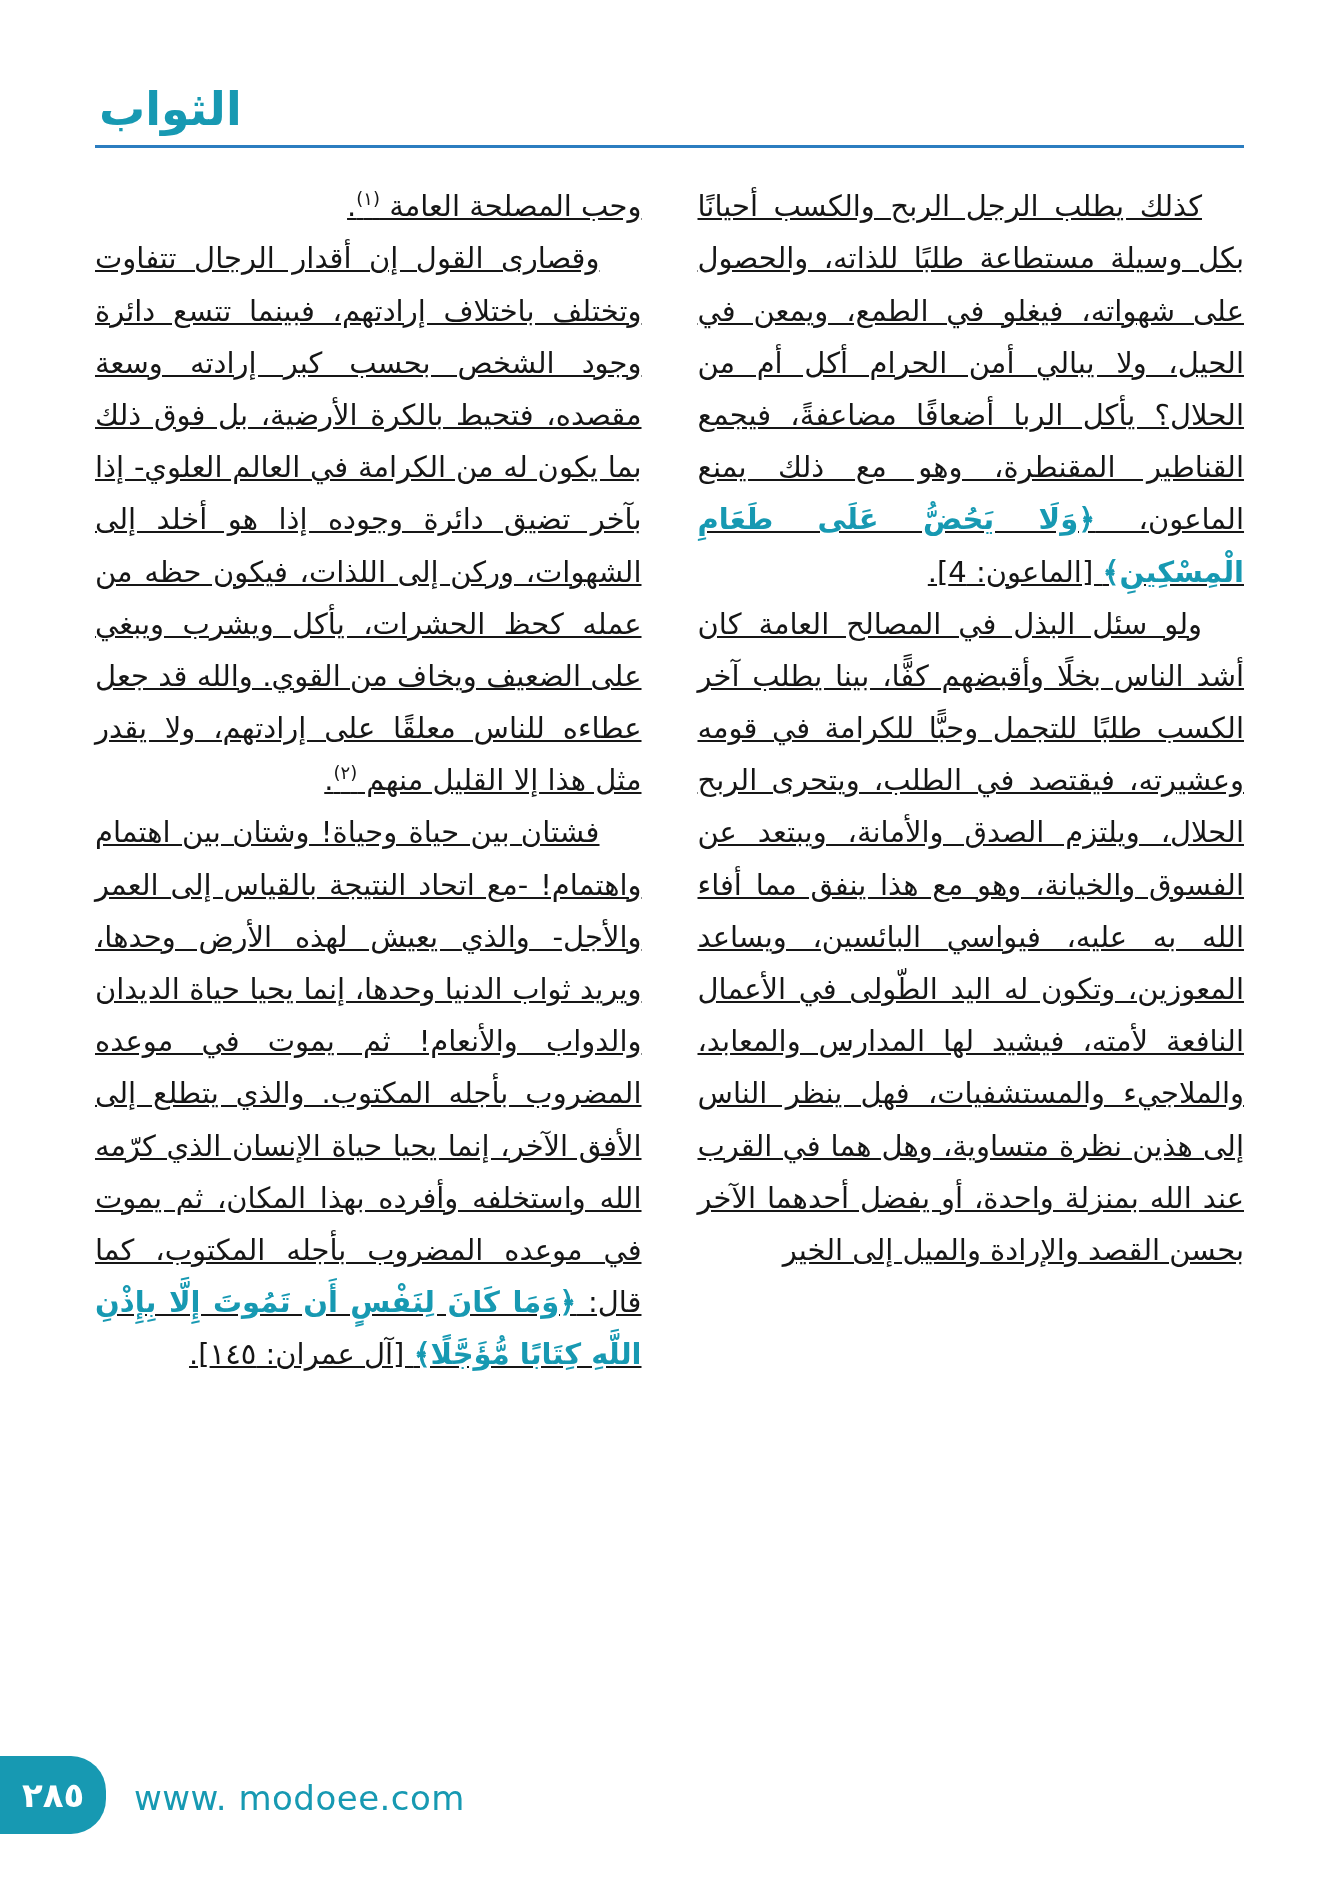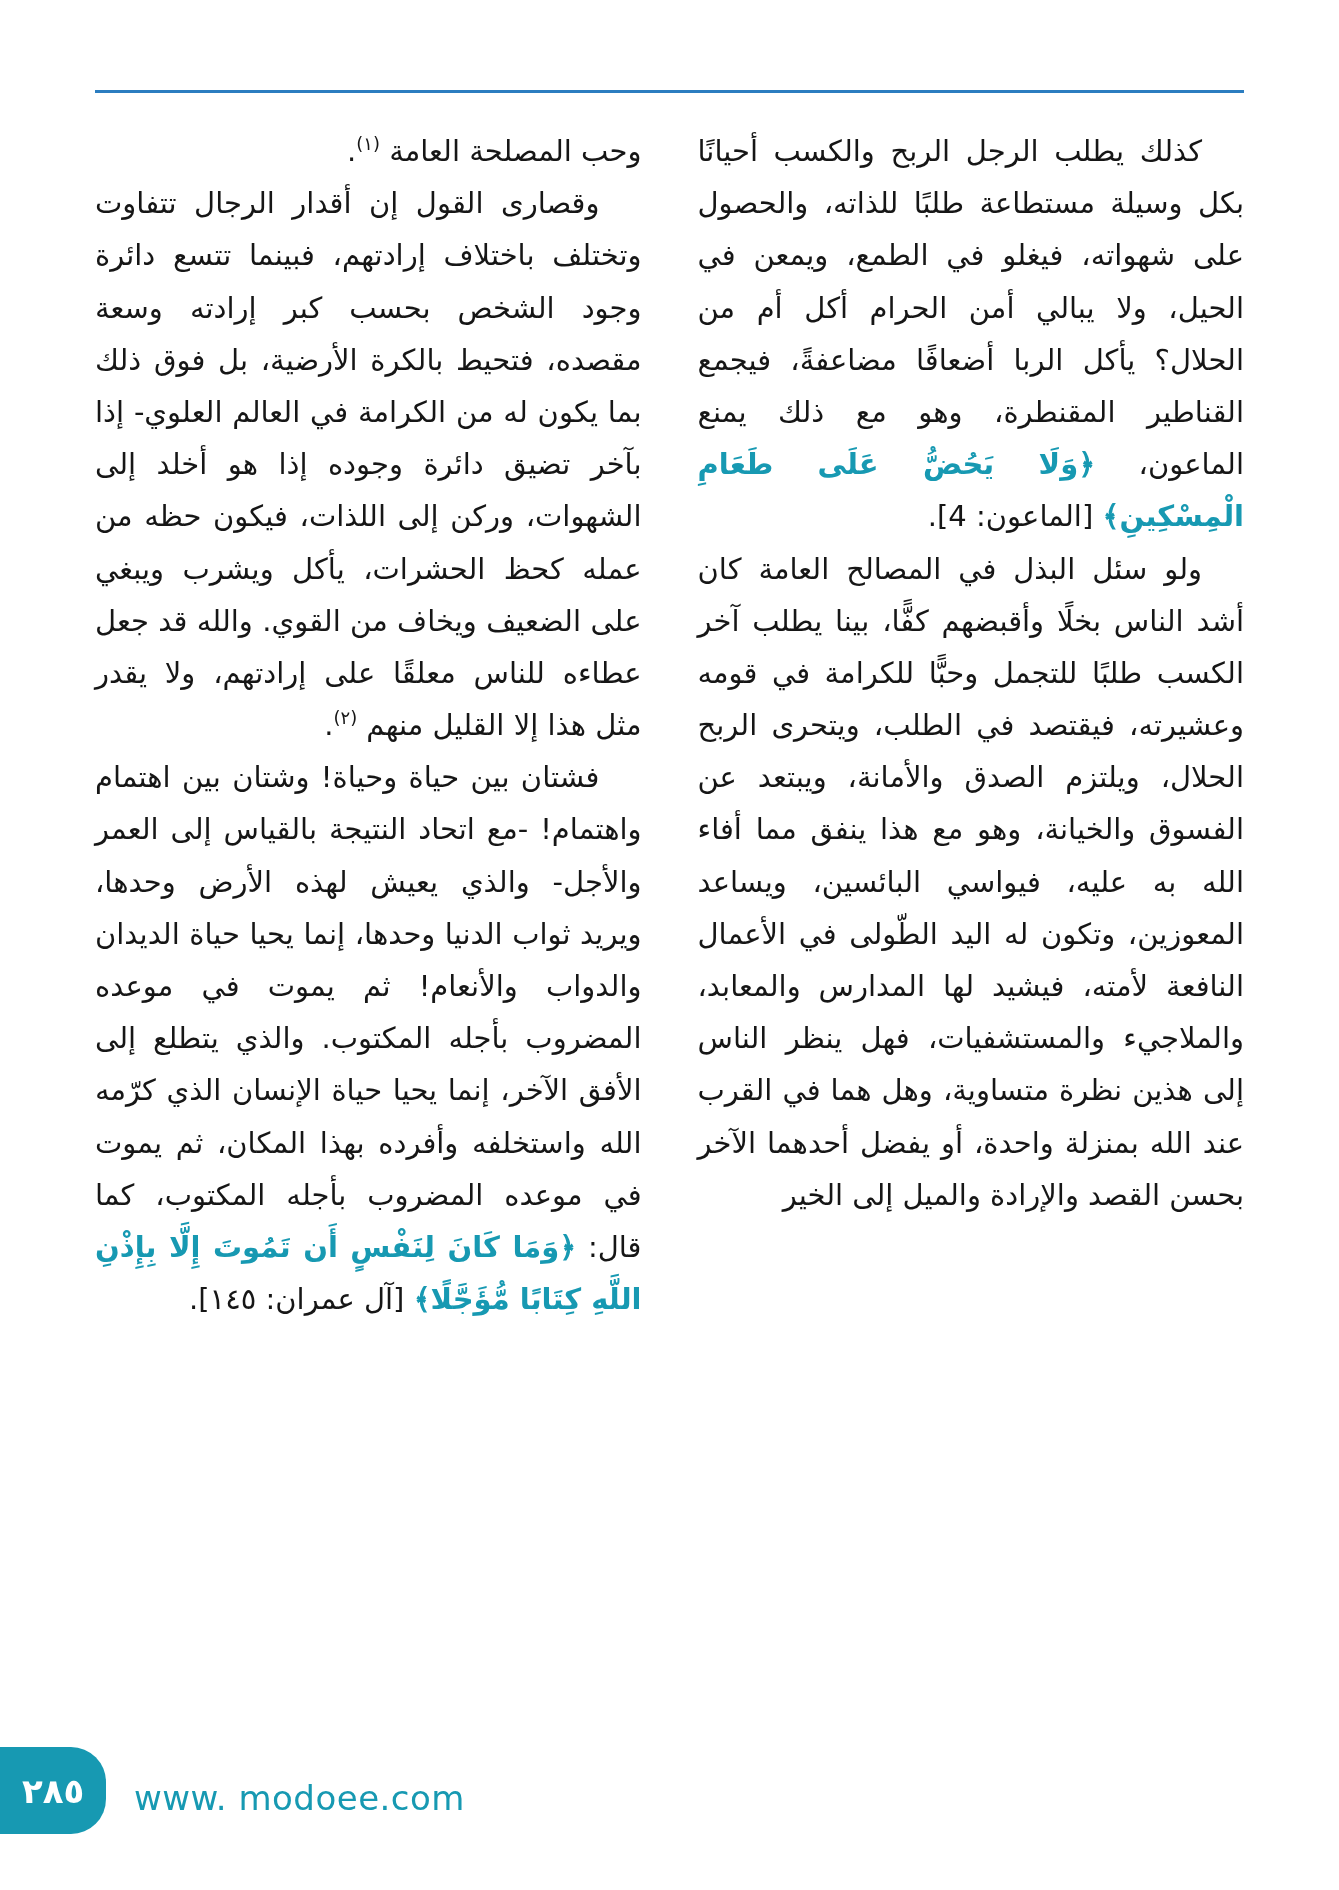--- a/index.html
+++ b/index.html
@@ -39,20 +39,21 @@
     display:flex;
     gap:56px;
     align-items:flex-start;
   }
   .col {
     flex:1 1 0;
     font-size:29px;
     line-height:1.8;
     text-align:justify;
     color:var(--text, #161616);
+    text-decoration:underline;
   }
   .col p { margin:0; }
   .col p.indent { text-indent:42px; }
   .quran {
     color:var(--teal, #1799b2);
     font-weight:bold;
   }
   .fn-marker {
     font-size:0.62em;
     vertical-align:super;
@@ -71,21 +72,21 @@
   .footnote {
     font-size:24px;
     line-height:1.8;
     text-align:right;
     padding-right:26px;
   }
   
   .page-number-tab {
     position:absolute;
     left:0; bottom:56px;
-    width:106px; height:87px;
+    width:106px; height:78px;
     background:var(--teal, #1799b2);
     border-radius:0 35px 35px 0;
     display:flex; align-items:center; justify-content:center;
     color:#ffffff;
     font-size:34px;
     font-weight:bold;
   }
   .website {
     position:absolute;
     left:134px; bottom:72px;
@@ -94,20 +95,21 @@
     font-size:34px;
     letter-spacing:0.5px;
   }
 </style>
 </head>
 <body>
 
 <div class="page">
 
   <header class="page-header">
+    <div class="header-title">الثواب</div>
     <div class="header-rule"></div>
   </header>
 
   <main class="columns">
 
     <section class="col">
       <p class="indent">
         <span>كذلك يطلب الرجل الربح والكسب أحيانًا بكل وسيلة مستطاعة طلبًا للذاته، والحصول على شهواته، فيغلو في الطمع، ويمعن في الحيل، ولا يبالي أمن الحرام أكل أم من الحلال؟ يأكل الربا أضعافًا مضاعفةً، فيجمع القناطير المقنطرة، وهو مع ذلك يمنع الماعون، </span><span class="quran">﴿وَلَا يَحُضُّ عَلَى طَعَامِ الْمِسْكِينِ﴾</span><span> [الماعون: 4].</span>
       </p>
       <p class="indent">ولو سئل البذل في المصالح العامة كان أشد الناس بخلًا وأقبضهم كفًّا، بينا يطلب آخر الكسب طلبًا للتجمل وحبًّا للكرامة في قومه وعشيرته، فيقتصد في الطلب، ويتحرى الربح الحلال، ويلتزم الصدق والأمانة، ويبتعد عن الفسوق والخيانة، وهو مع هذا ينفق مما أفاء الله به عليه، فيواسي البائسين، ويساعد المعوزين، وتكون له اليد الطّولى في الأعمال النافعة لأمته، فيشيد لها المدارس والمعابد، والملاجيء والمستشفيات، فهل ينظر الناس إلى هذين نظرة متساوية، وهل هما في القرب عند الله بمنزلة واحدة، أو يفضل أحدهما الآخر بحسن القصد والإرادة والميل إلى الخير</p>

